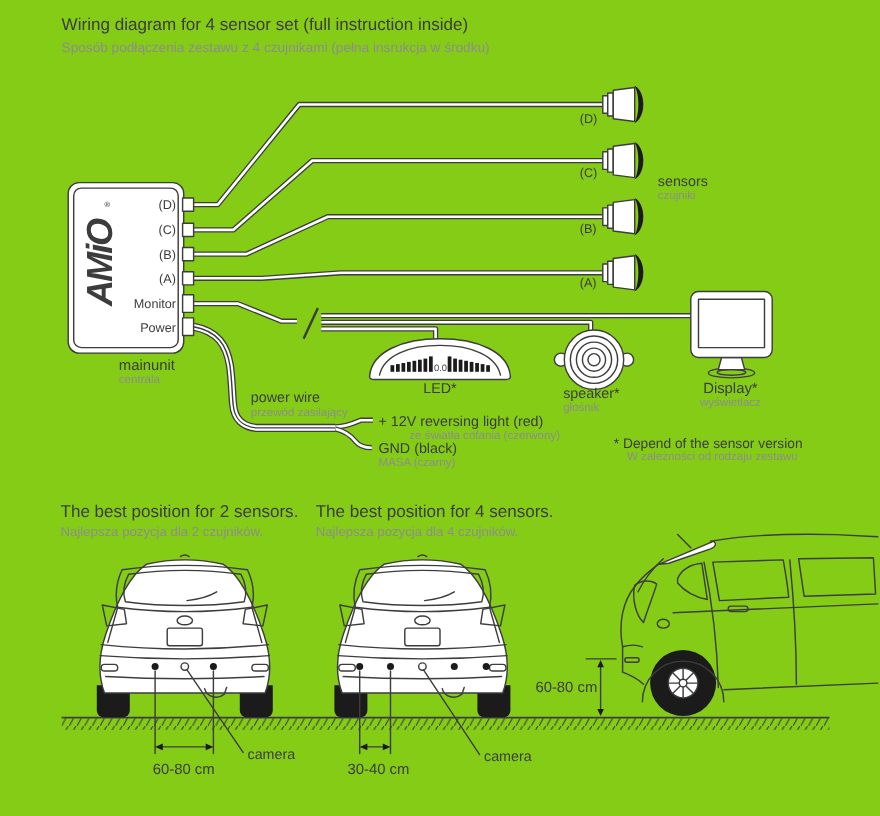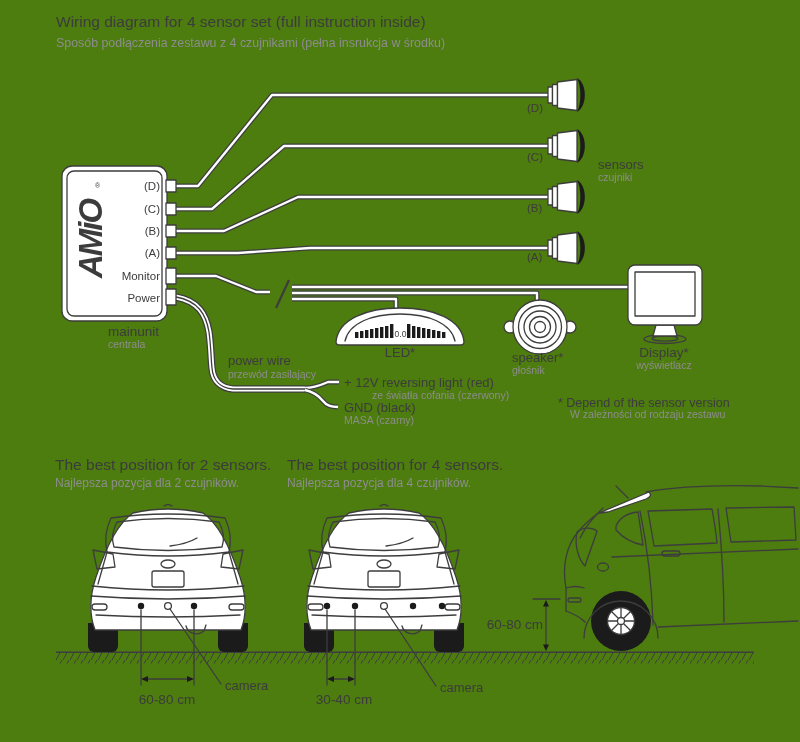--- a/index.html
+++ b/index.html
@@ -1,16 +1,16 @@
 <!DOCTYPE html>
 <html><head>
 <meta charset="utf-8">
 <style>
   html,body{margin:0;padding:0;background:#fff;}
-  .canvas{position:relative;width:800px;height:742px;background:#4d7c0f;overflow:hidden;
+  .canvas{position:relative;width:800px;height:742px;background:#84cc16;overflow:hidden;
           font-family:"Liberation Sans",sans-serif;}
   svg text{font-family:"Liberation Sans",sans-serif;fill:#3c3c3c;}
   .tg{fill:#8d8d8d;}
   .ln{stroke:#3d3d3d;fill:none;stroke-width:1.3;stroke-linecap:round;stroke-linejoin:round;}
   .fw{fill:#ffffff;}
   .blk{fill:#1b1b1b;stroke:none;}
   .wo{stroke:#3d3d3d;stroke-width:4.8;fill:none;stroke-linejoin:round;}
   .wi{stroke:#ffffff;stroke-width:2.4;fill:none;stroke-linejoin:round;}
   .po{stroke:#3d3d3d;stroke-width:7.4;fill:none;stroke-linejoin:round;}
   .pm{stroke:#ffffff;stroke-width:5;fill:none;stroke-linejoin:round;}

